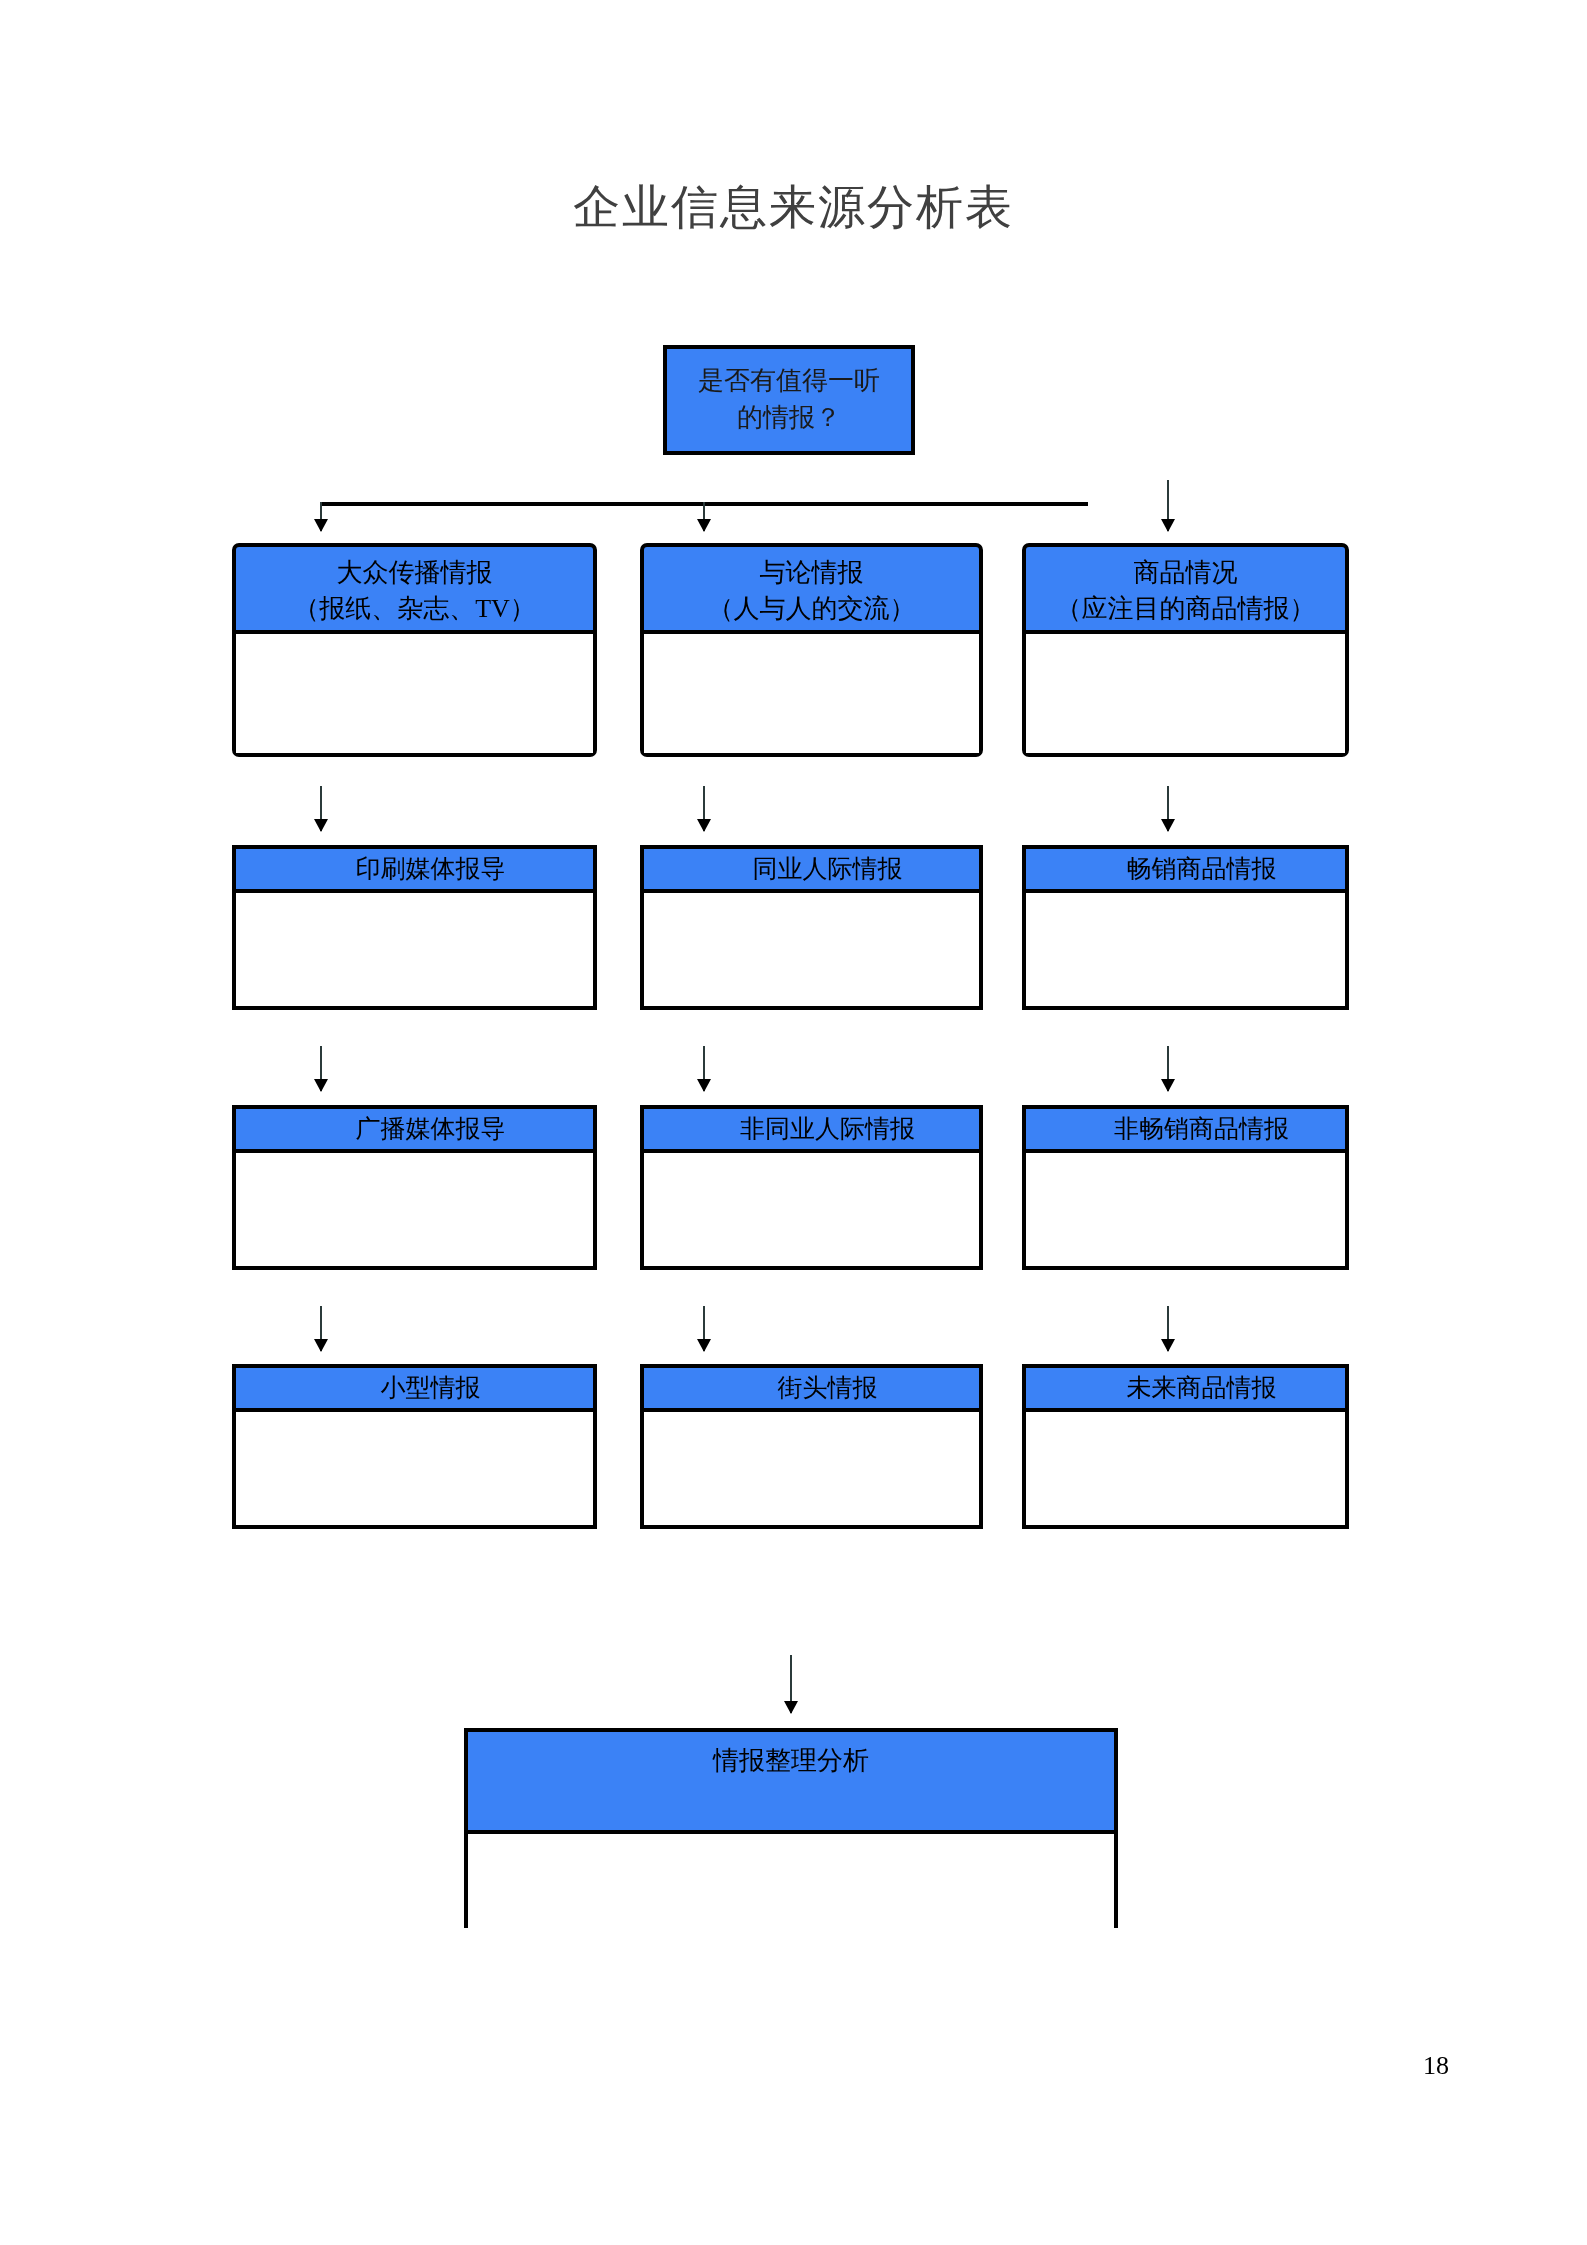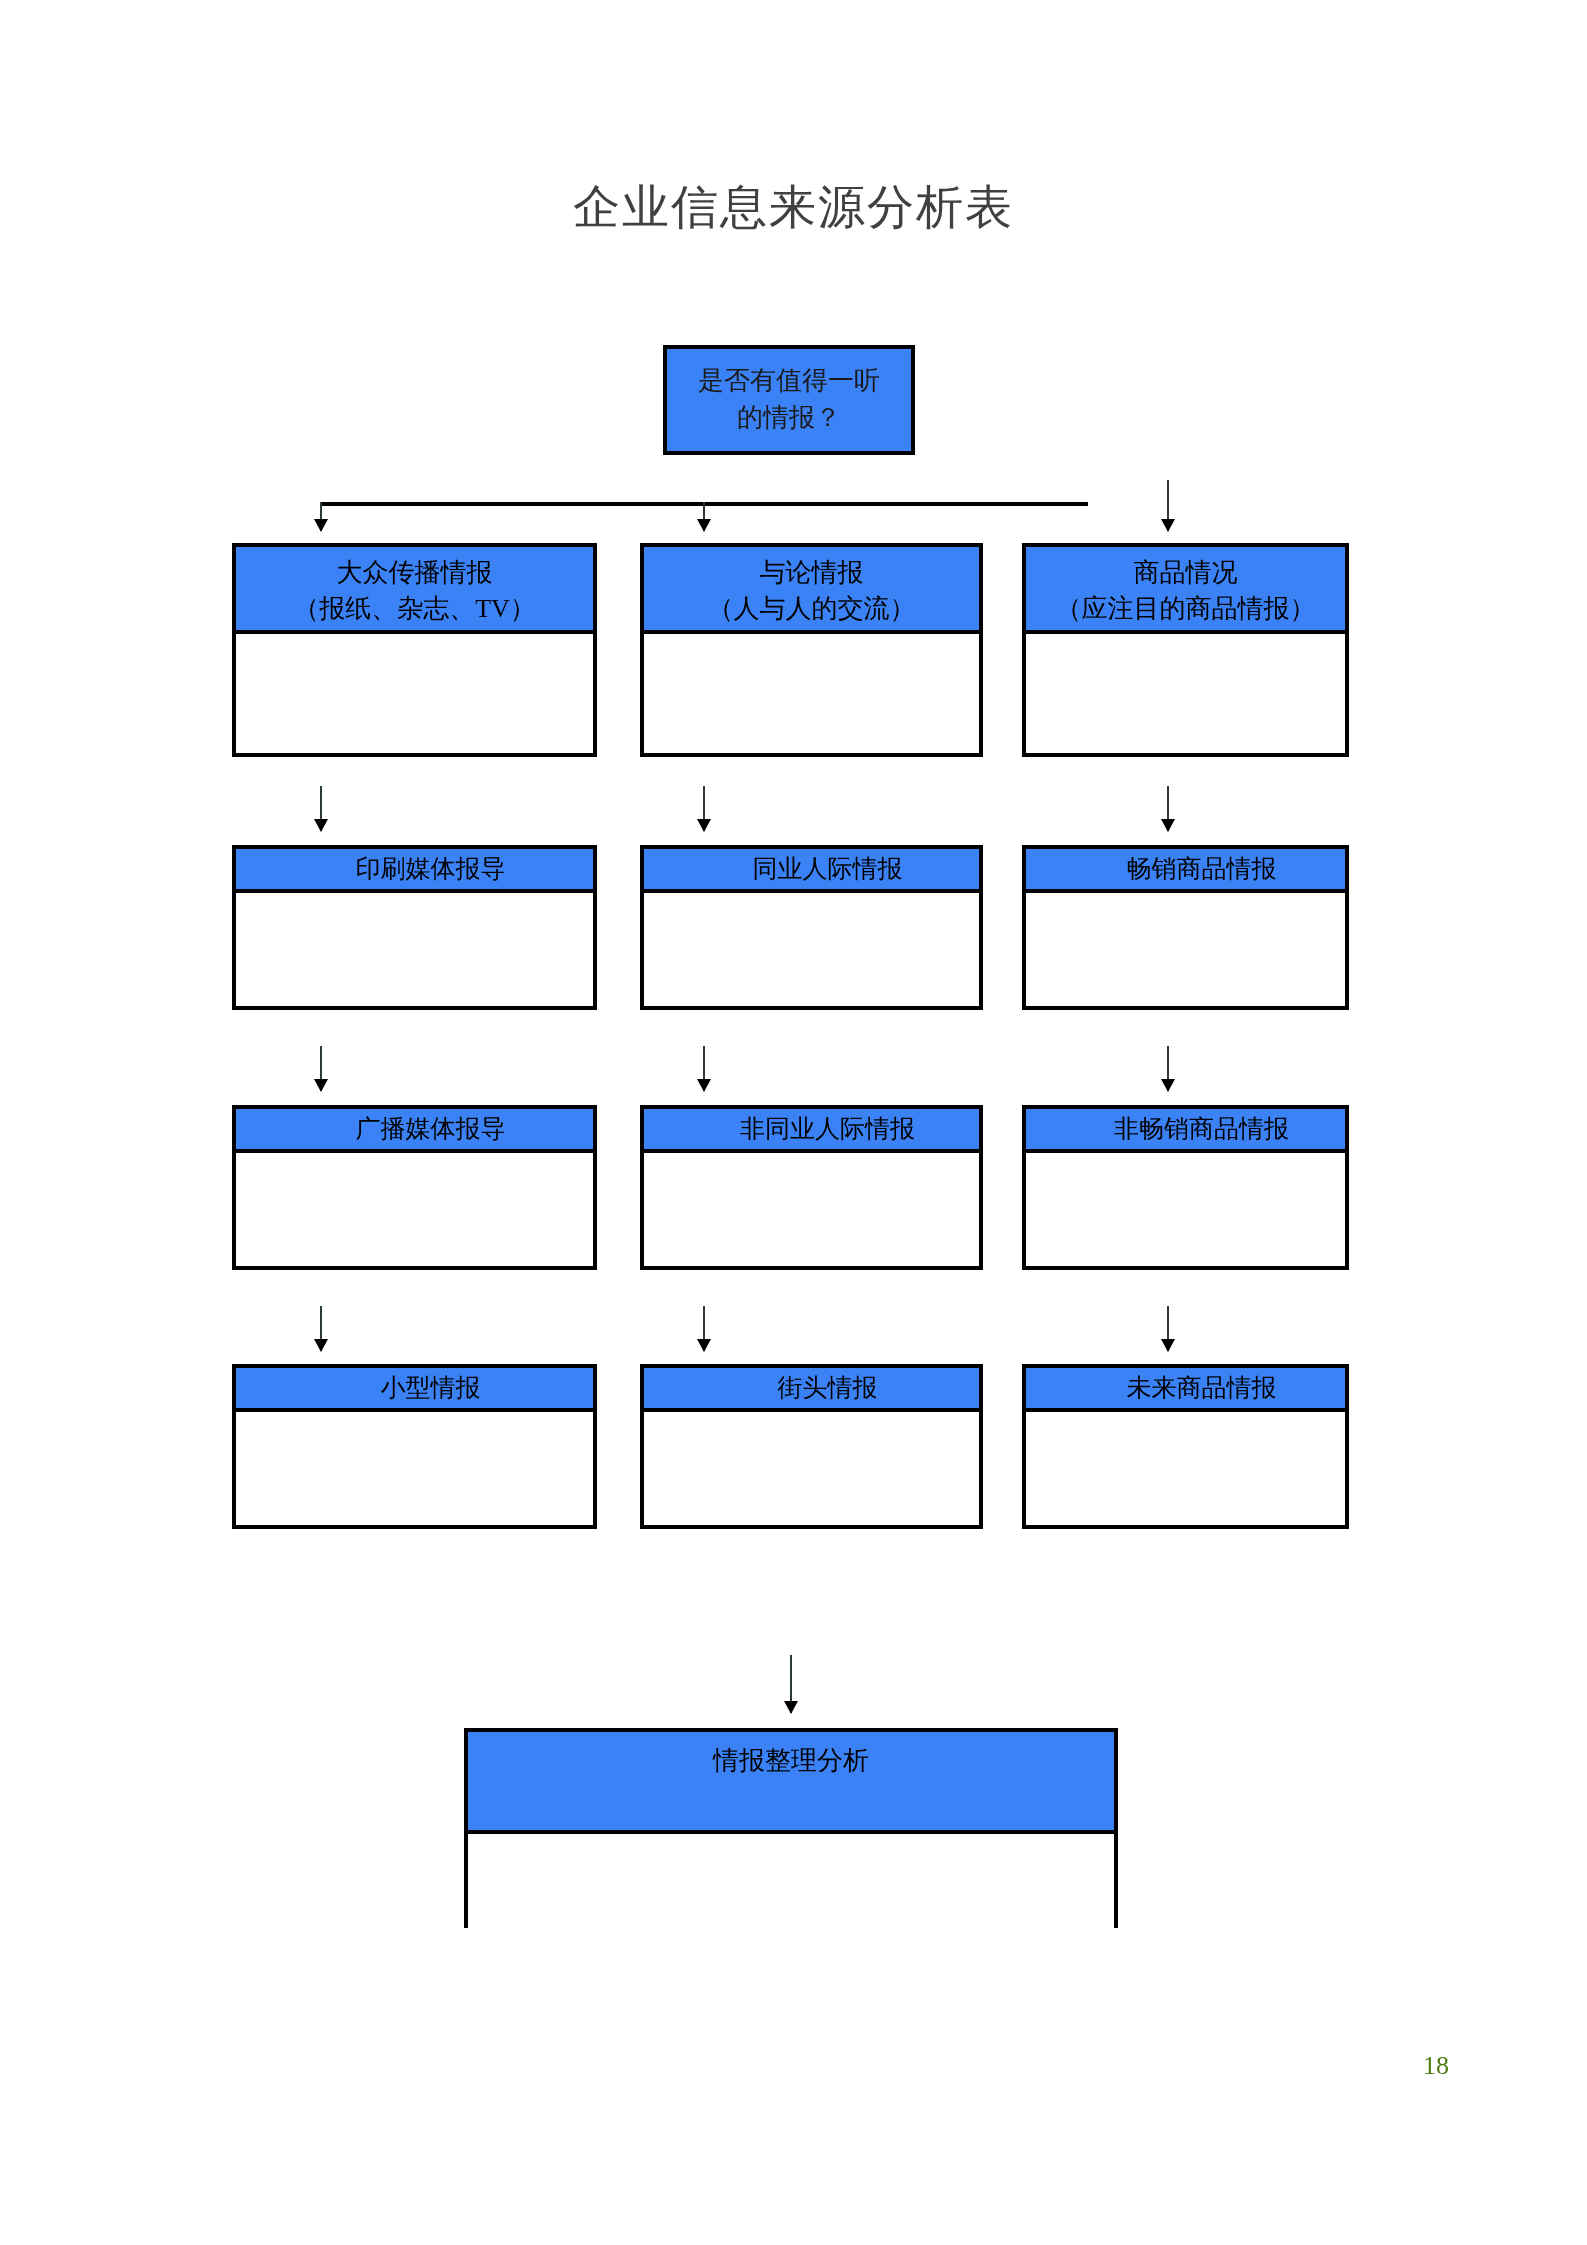--- a/index.html
+++ b/index.html
@@ -69,21 +69,21 @@
     display: flex;
     flex-direction: column;
     align-items: center;
     justify-content: flex-start;
     padding-top: 14px;
     font-size: 26px;
     line-height: 1.42;
   }
 
   
-  .r1 { top: 543px; height: 214px; }
+  .r1 { top: 543px; height: 214px; border-radius: 7px; }
   .r1 .hdr { height: 87px; font-size: 26px; line-height: 1.38; padding-top: 4px; }
   .r1 .body { height: 119px; }
 
   
   .rS .hdr { height: 44px; font-size: 25px; line-height: 44px; padding-left: 32px; }
   .r2 { top: 845px; height: 165px; }
   .r2 .body { height: 113px; }
   .r3 { top: 1105px; height: 165px; }
   .r3 .body { height: 113px; }
   .r4 { top: 1364px; height: 165px; }
@@ -136,21 +136,21 @@
     border-right: 7px solid transparent;
     border-top: 13px solid #000;
   }
 
   
   .page-number {
     position: absolute;
     right: 138px;
     top: 2051px;
     font-size: 26px;
-    color: #4d7c0f;
+    color: #000000;
   }
   .watermark {
     position: absolute;
     right: 36px;
     top: 2140px;
     font-family: "Liberation Sans", "DejaVu Sans", sans-serif;
     font-size: 40px;
     font-weight: 700;
     color: #1c1c1c;
     letter-spacing: 1px;

